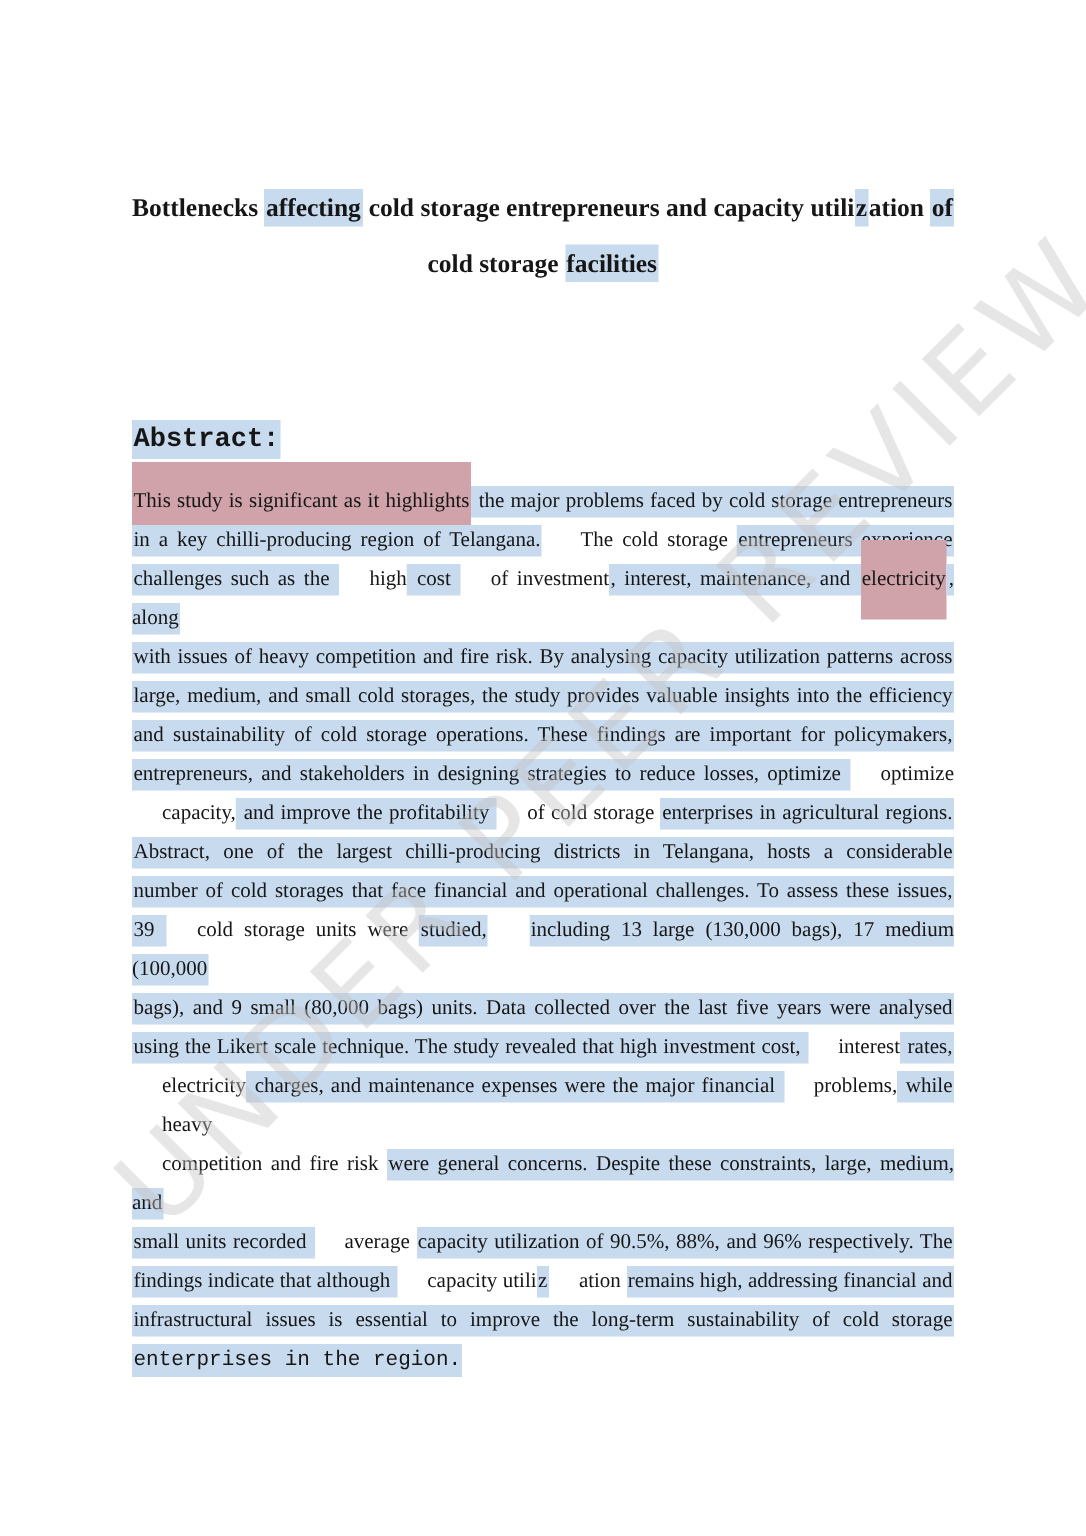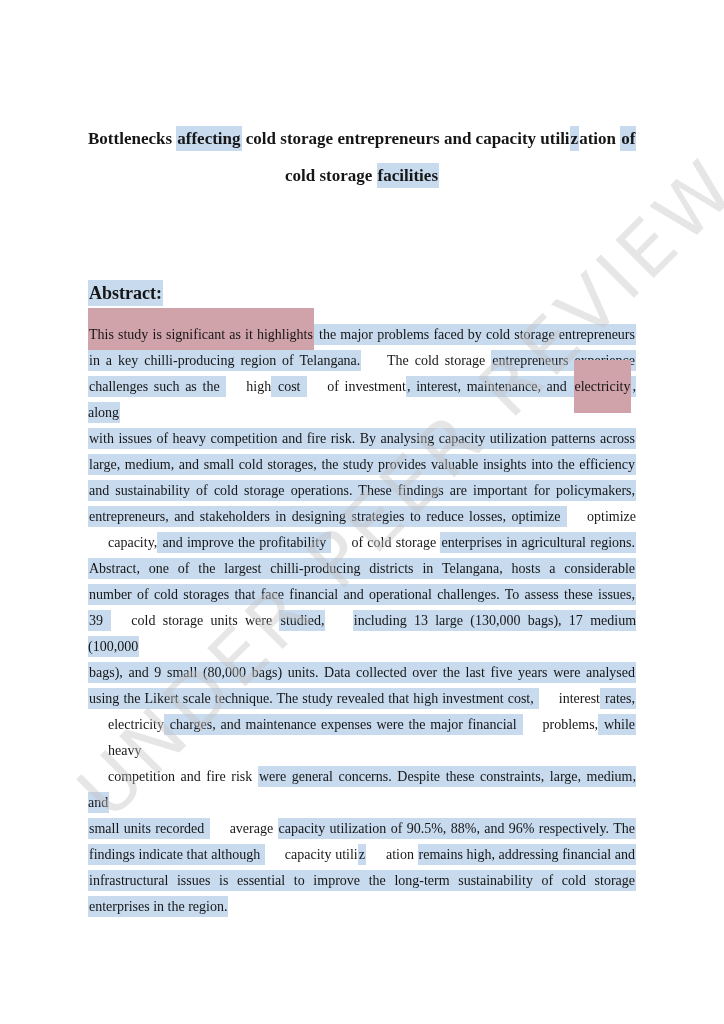--- a/index.html
+++ b/index.html
@@ -49,20 +49,21 @@
     margin-top:16px;
     font-size:14px;
   }
   .line{
     line-height:26px;
     text-align:justify;
     text-align-last:justify;
   }
   .line.no-just{
     text-align-last:left;
+    font-family:Liberation Mono, monospace;
   }
   .seg{ }
   .hl-blue{background:var(--hl-blue);padding:3px 1px;}
   .hl-pink{background:var(--hl-pink);padding:19px 1px;}
   .hl-none{background:transparent;position:relative;margin-left:20px;}
   
   .hl-none{background:var(--page-bg);padding:3px 0;}
   .watermark{
     position:absolute;
     z-index:2;

